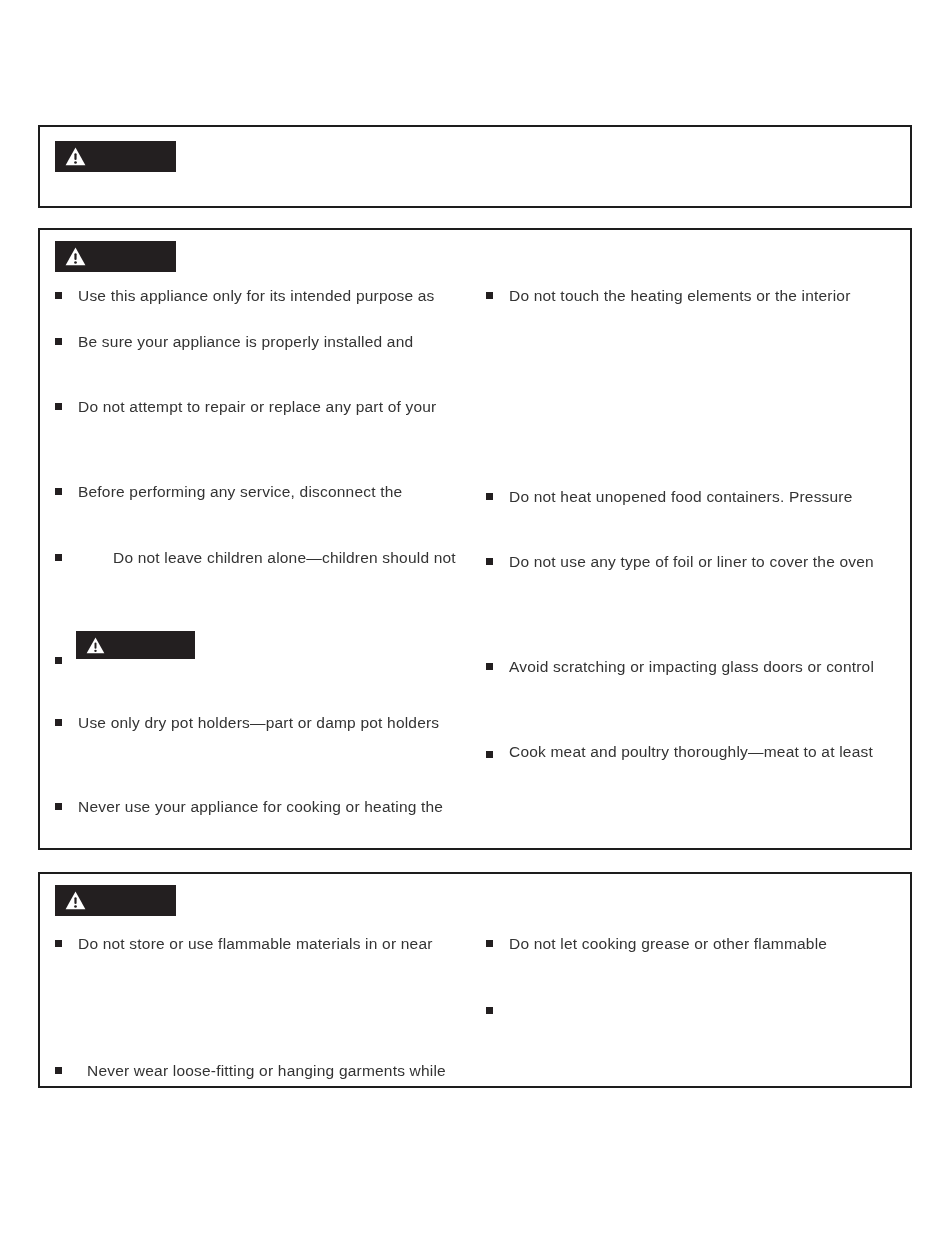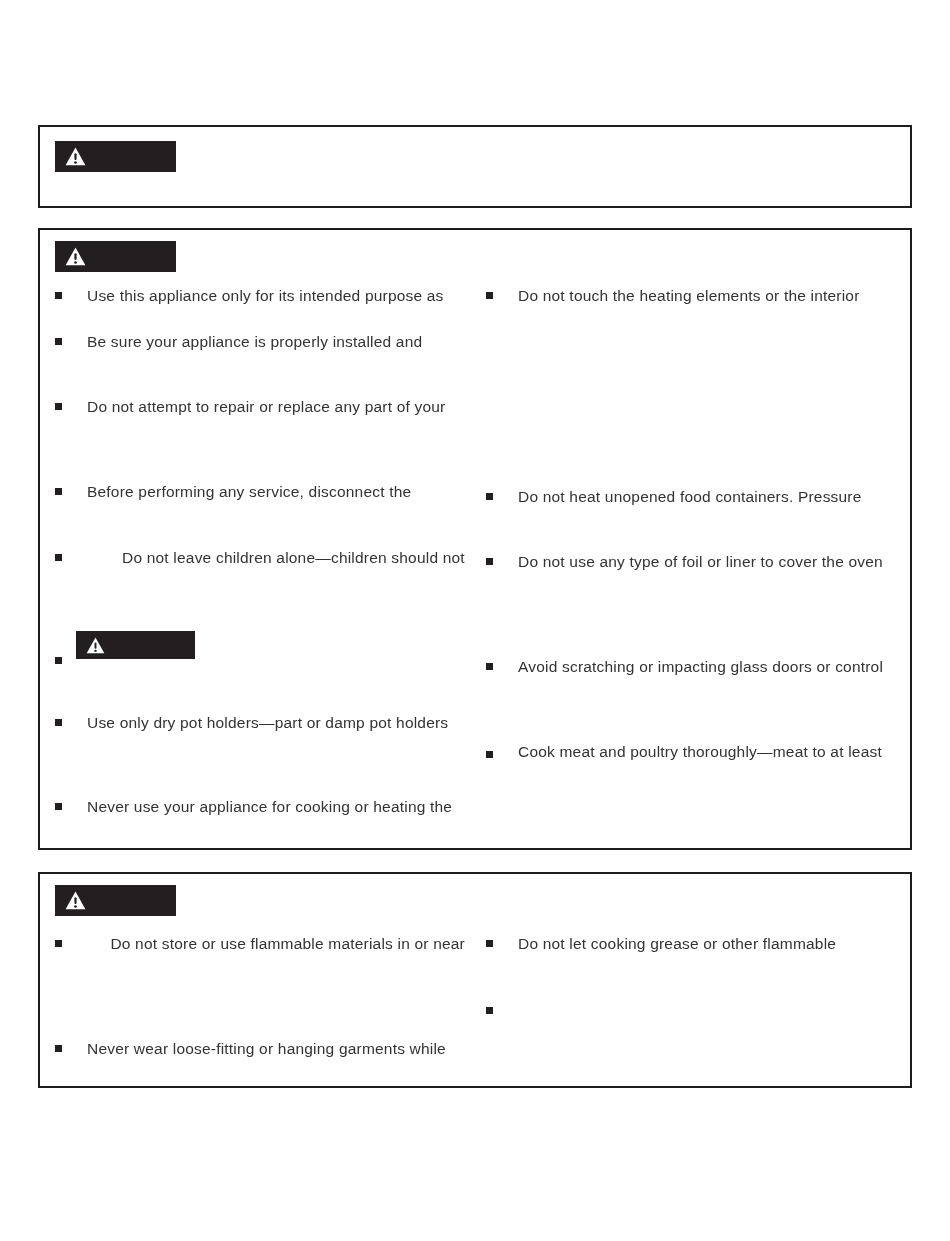--- a/index.html
+++ b/index.html
@@ -37,21 +37,21 @@
     align-items: flex-start;
   }
   .sq {
     flex: none;
     width: 7px;
     height: 7px;
     background: #231f20;
     margin-top: 6px;
   }
   .btxt {
-    margin-left: 25px;
+    margin-left: 16px;
     font-size: 15.5px;
     line-height: 19px;
     letter-spacing: 0.2px;
     color: #333333;
     white-space: nowrap;
   }
 </style>
 </head>
 <body>
 
@@ -137,25 +137,25 @@
 
   <section class="wbox" style="top:872px; height:216px;"></section>
   <div class="wlabel" style="left:55px; top:885px; width:121px; height:31px;">
     <svg width="21" height="19" viewBox="0 0 21 19">
       <path d="M10.5 0.6 L20.4 18.2 H0.6 Z" fill="#ffffff"></path>
       <rect x="9.4" y="6.2" width="2.2" height="6.8" rx="1.1" fill="#231f20"></rect>
       <circle cx="10.5" cy="15.5" r="1.35" fill="#231f20"></circle>
     </svg>
   </div>
 
-  <div class="bullet-item" style="left:55px; top:934px; width:410px;justify-content:space-between;">
+  <div class="bullet-item" style="left:55px; top:934px; width:410px;">
     <span class="sq"></span>
     <span class="btxt">Do not store or use flammable materials in or near</span>
   </div>
-  <div class="bullet-item" style="left:55px; top:1039px; width:410px;">
+  <div class="bullet-item" style="left:55px; top:1061px; width:410px;gap:9px;">
     <span class="sq"></span>
     <span class="btxt">Never wear loose-fitting or hanging garments while</span>
   </div>
 
   <div class="bullet-item" style="left:486px; top:934px; width:410px;">
     <span class="sq"></span>
     <span class="btxt">Do not let cooking grease or other flammable</span>
   </div>
   <div class="bullet-item" style="left:486px; top:1001px; width:410px;">
     <span class="sq"></span>

